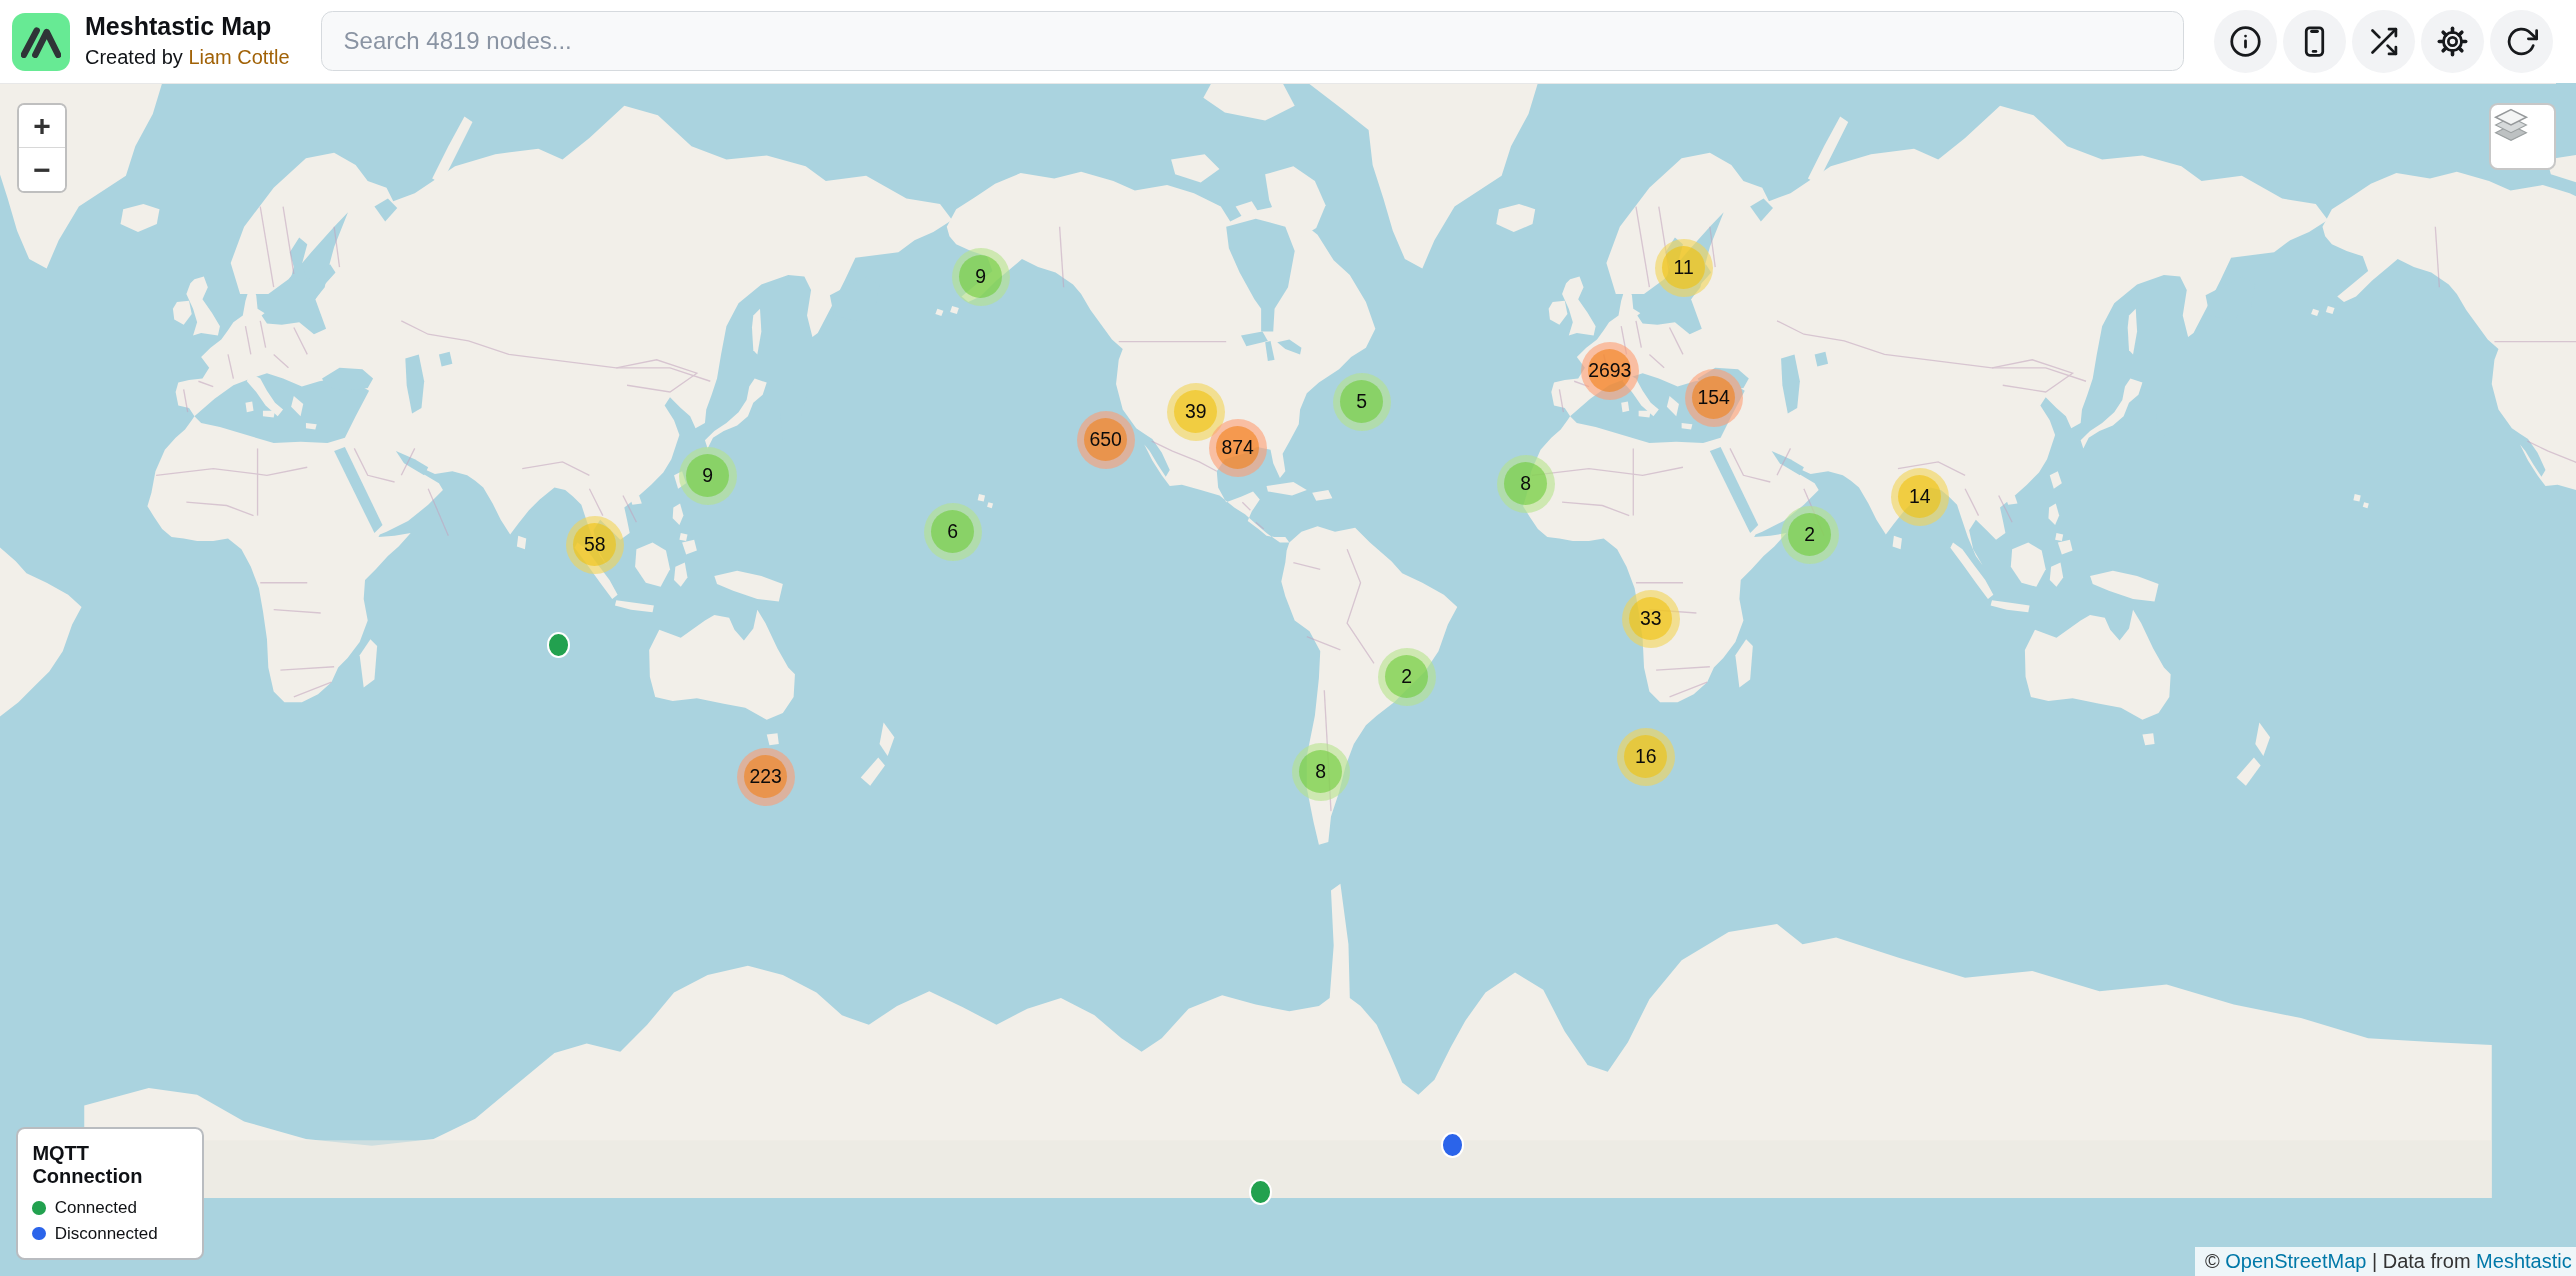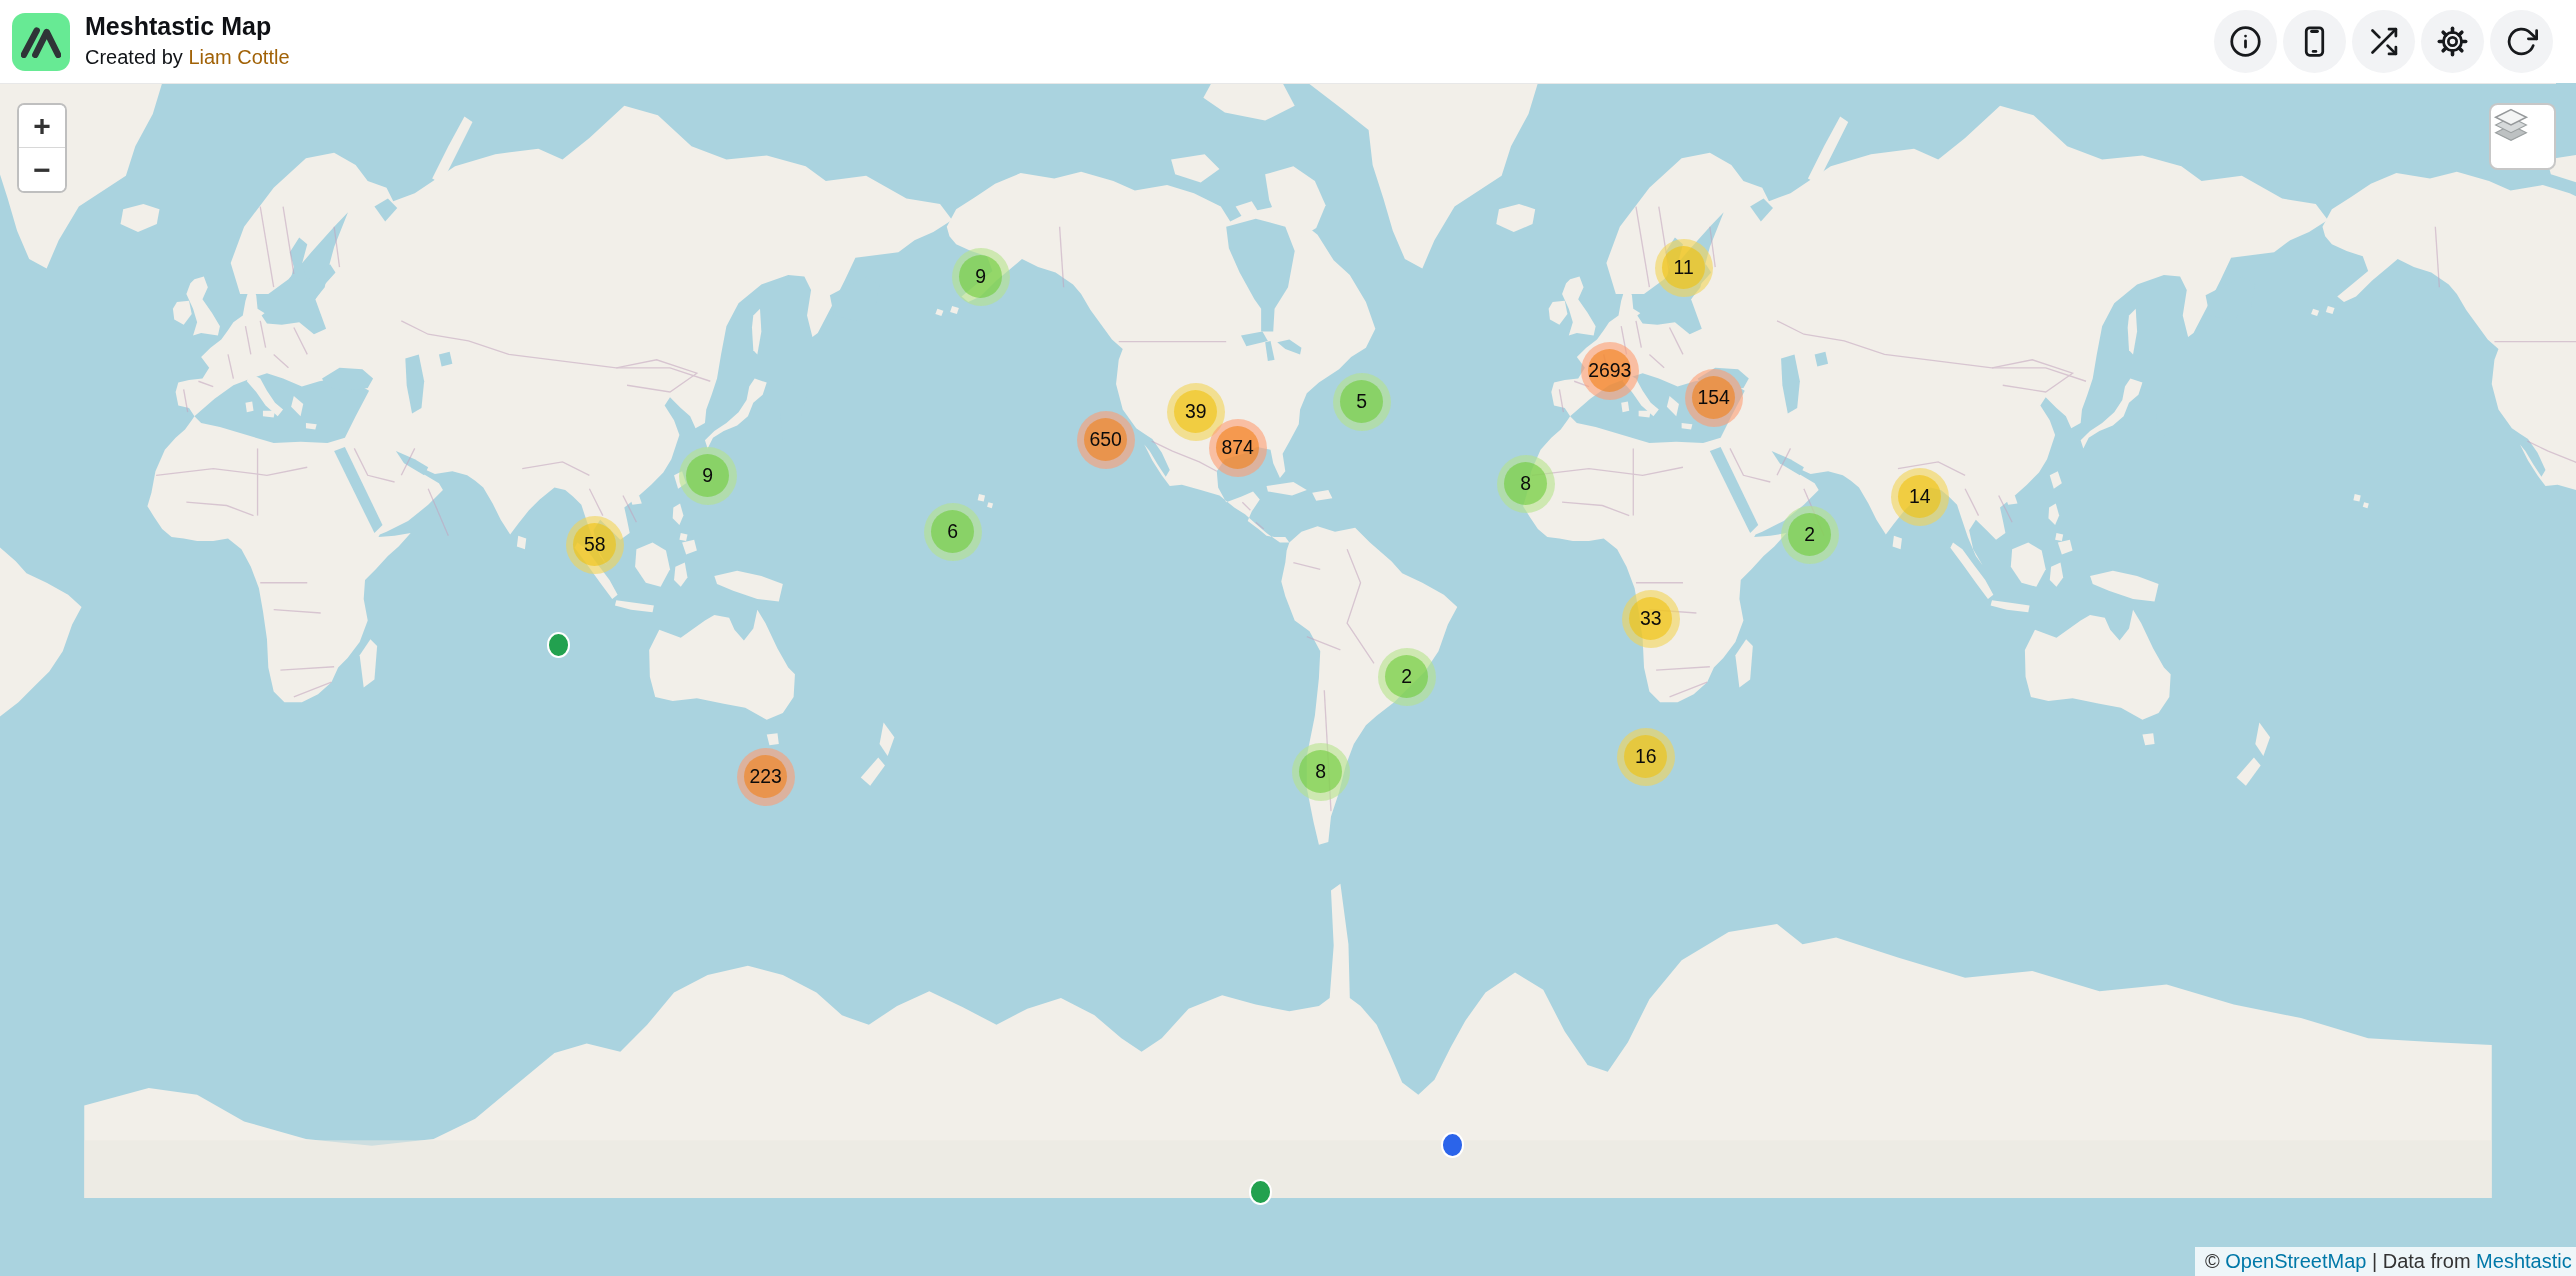--- a/index.html
+++ b/index.html
@@ -61,20 +61,21 @@
   <div class="logo">
     <svg width="40" height="32" viewBox="0 0 56 44">
       <polyline points="4,40 22,6" stroke="#2f3437" stroke-width="9" fill="none" stroke-linecap="round"></polyline>
       <polyline points="20,40 36,8 52,40" stroke="#2f3437" stroke-width="9" fill="none" stroke-linecap="round" stroke-linejoin="round"></polyline>
     </svg>
   </div>
   <div class="titleblock">
     <div class="apptitle">Meshtastic Map</div>
     <div class="byline"><span>Created by </span><a href="#">Liam Cottle</a></div>
   </div>
+  <input class="search" type="text" placeholder="Search 4819 nodes..." style="">
 
   <button class="hbtn" style="left:2214px;">
     <svg width="33" height="33" viewBox="0 0 24 24">
       <circle cx="12" cy="12" r="10"></circle>
         <line x1="12" y1="16" x2="12" y2="11.5"></line>
         <line x1="12" y1="8" x2="12.01" y2="8"></line>
     </svg>
   </button>
   <button class="hbtn" style="left:2283px;">
     <svg width="33" height="33" viewBox="0 0 24 24">
@@ -342,16 +343,27 @@
       <div class="cluster c-large" style="left: 737px; top: 665px;">
         <div class="inner">223</div>
       </div>
     </div>
   <div id="marker-layer">
       <div class="nodedot" style="left: 547px; top: 549px; background: rgb(34, 161, 79);"></div>
       <div class="nodedot" style="left: 1441px; top: 1049px; background: rgb(43, 100, 234);"></div>
       <div class="nodedot" style="left: 1249px; top: 1096px; background: rgb(34, 161, 79);"></div>
     </div>
 
+  <div class="legend">
+    <h3>MQTT Connection</h3>
+    <div class="lrow">
+      <span class="ldot" style="background: rgb(34, 161, 79);"></span>
+      <span class="llabel">Connected</span>
+    </div>
+    <div class="lrow">
+      <span class="ldot" style="background: rgb(43, 100, 234);"></span>
+      <span class="llabel">Disconnected</span>
+    </div>
+  </div>
 
   <div class="attrib"><span>© </span><a href="#">OpenStreetMap</a><span> | Data from </span><a href="#">Meshtastic</a></div>
 </div>
 
 
 </body></html>

